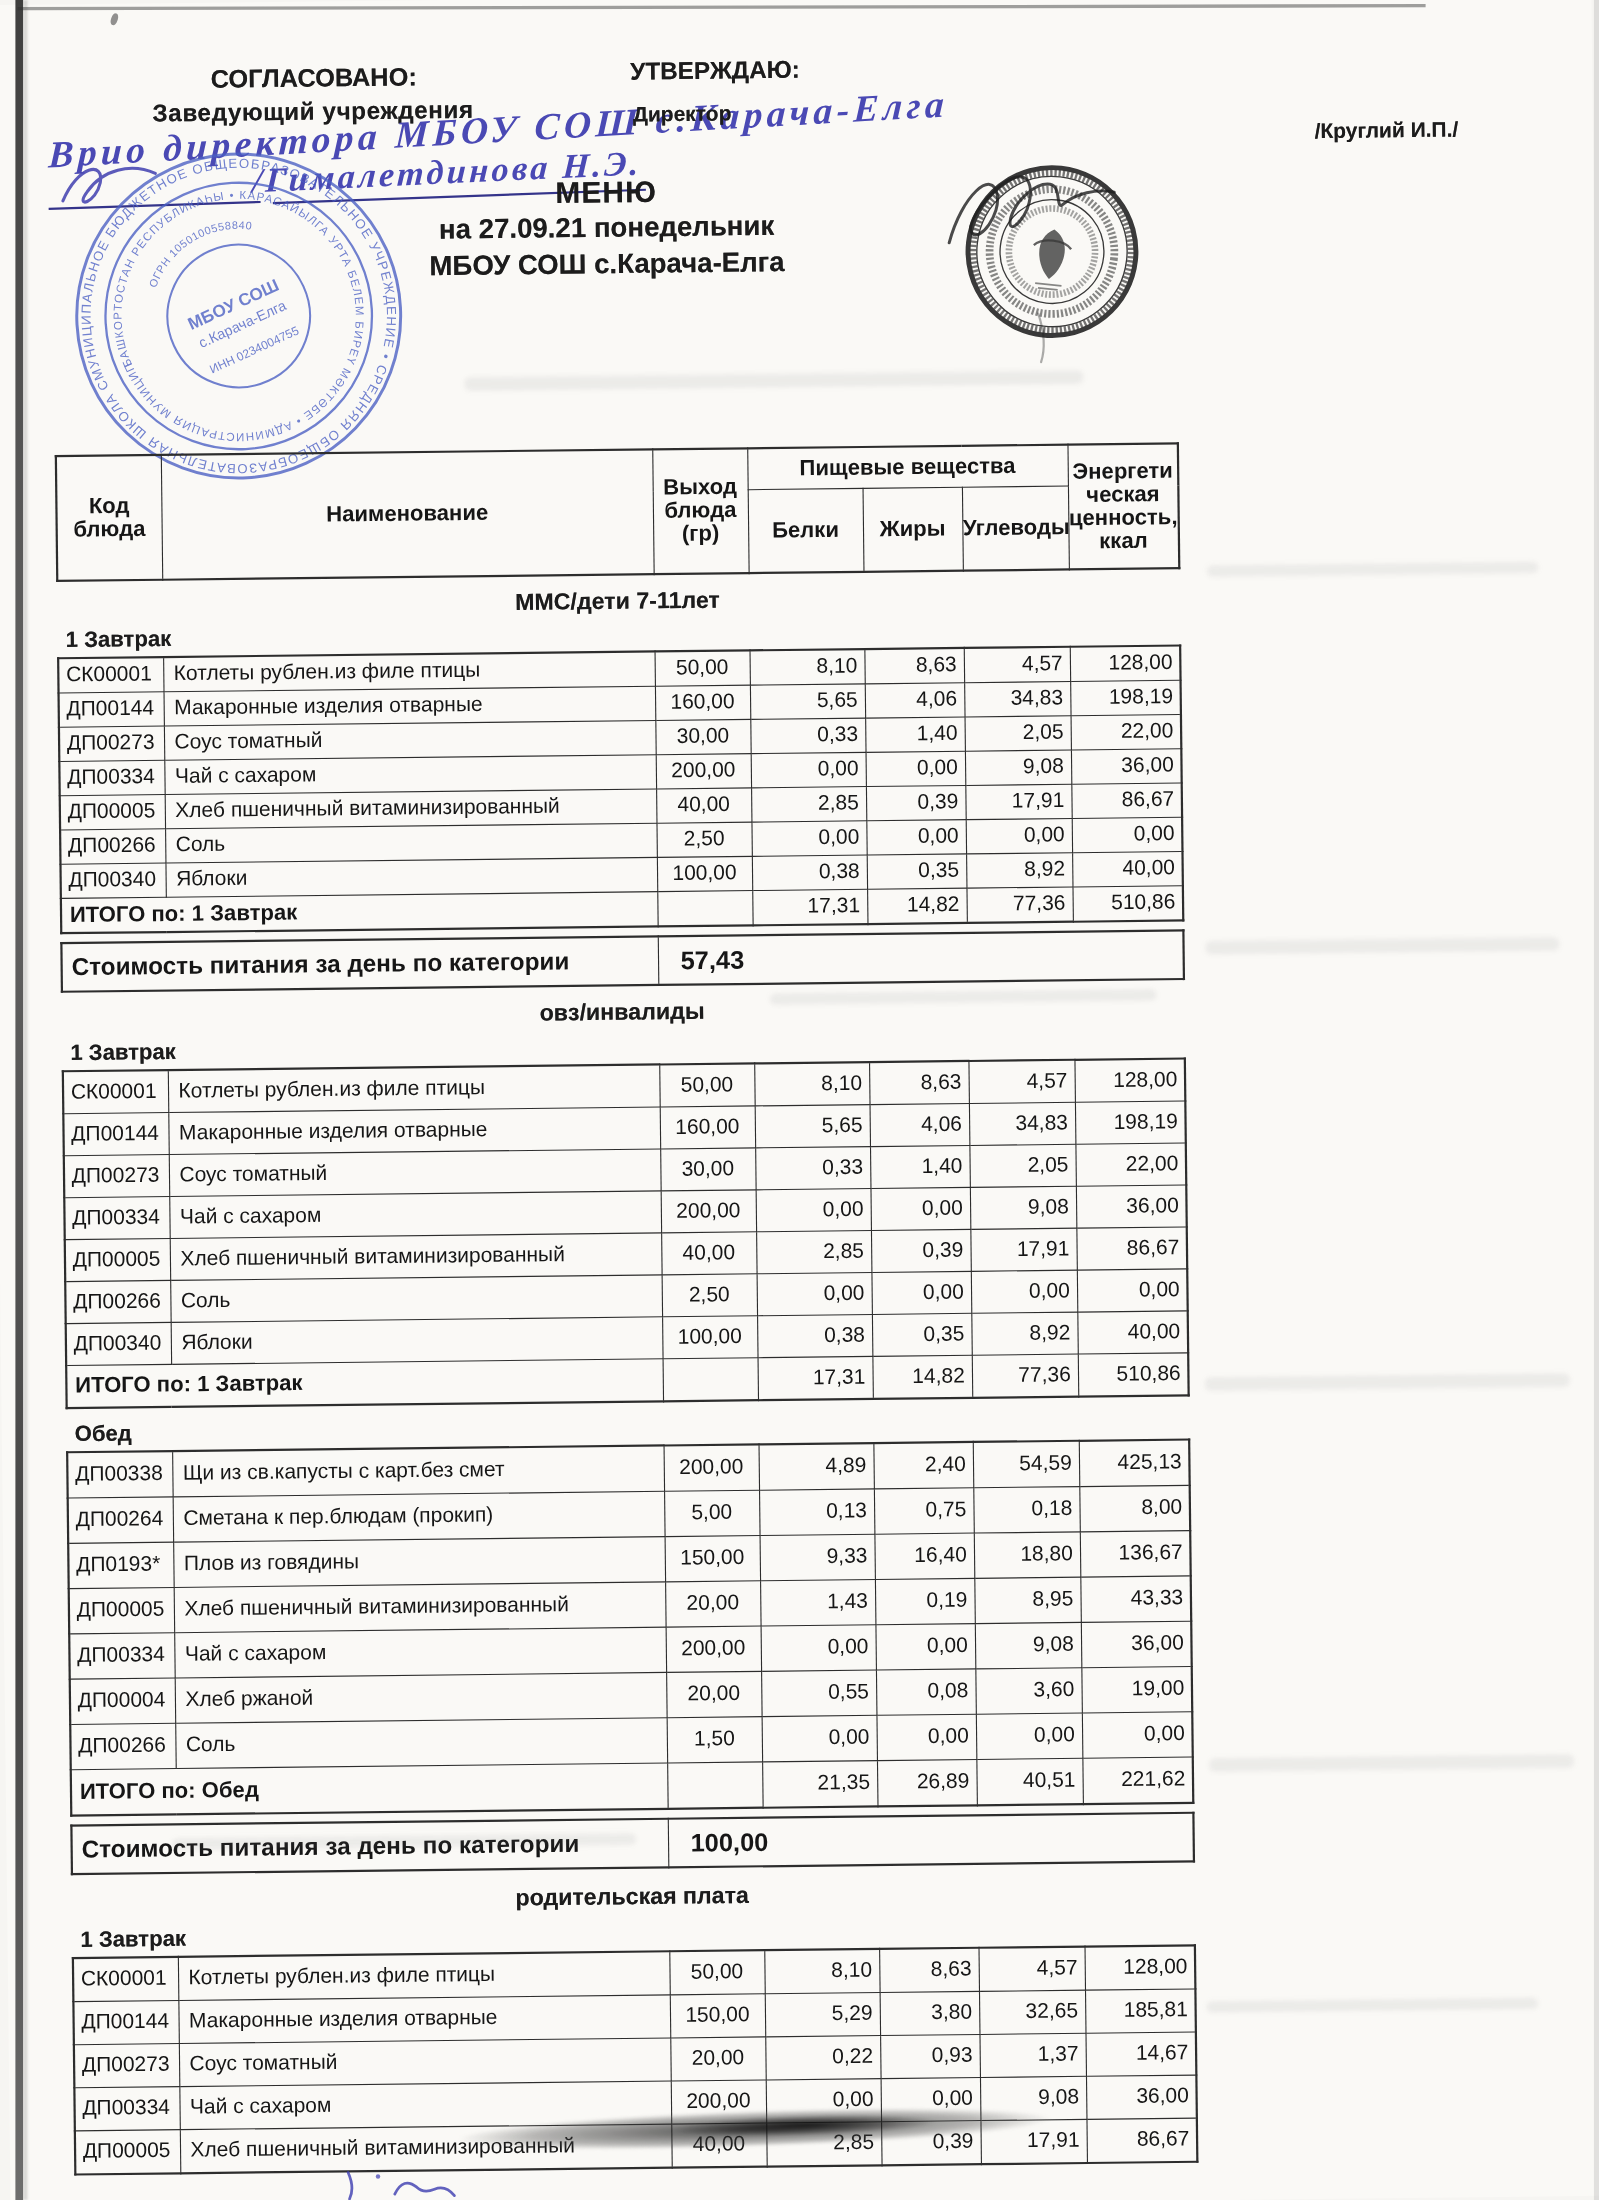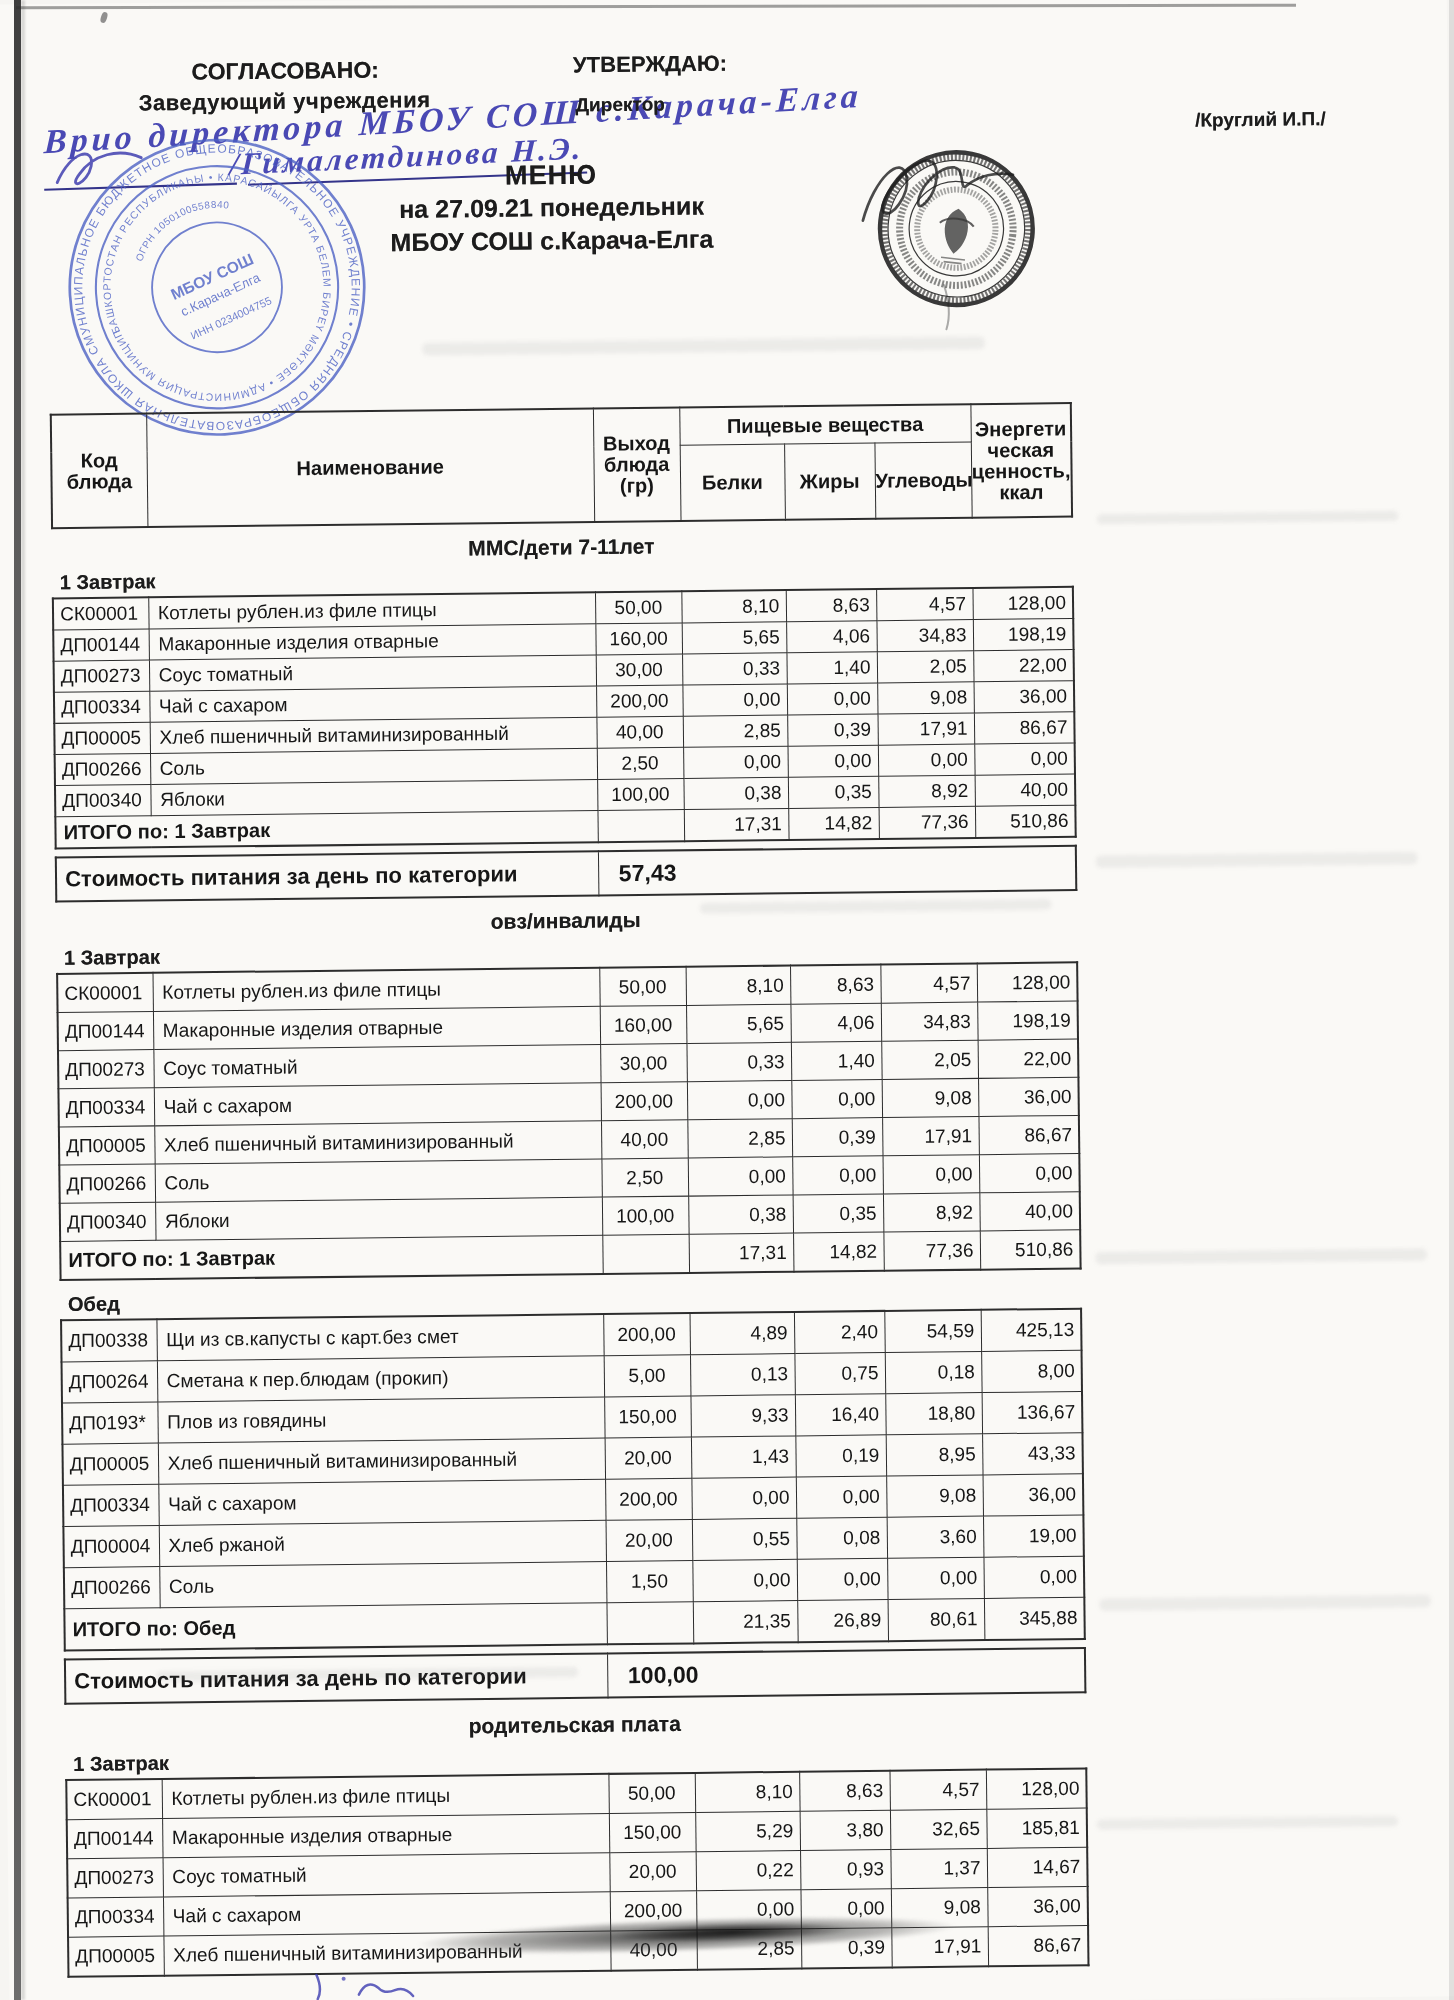--- a/index.html
+++ b/index.html
@@ -439,22 +439,22 @@
             <td class="c-num">0,00</td>
             <td class="c-num">0,00</td>
           </tr>
         </tbody>
       <tbody>
         <tr class="total-row">
           <td class="c-label" colspan="2">ИТОГО по: Обед</td>
           <td></td>
           <td class="c-num">21,35</td>
           <td class="c-num">26,89</td>
-          <td class="c-num">80,61</td>
-          <td class="c-num">345,88</td>
+          <td class="c-num">40,51</td>
+          <td class="c-num">221,62</td>
         </tr>
       </tbody>
     </table>
     <table class="cost-table">
       <colgroup>
           <col style="width:540px">
           <col style="width:476px">
         </colgroup>
       <tbody>
           <tr>

